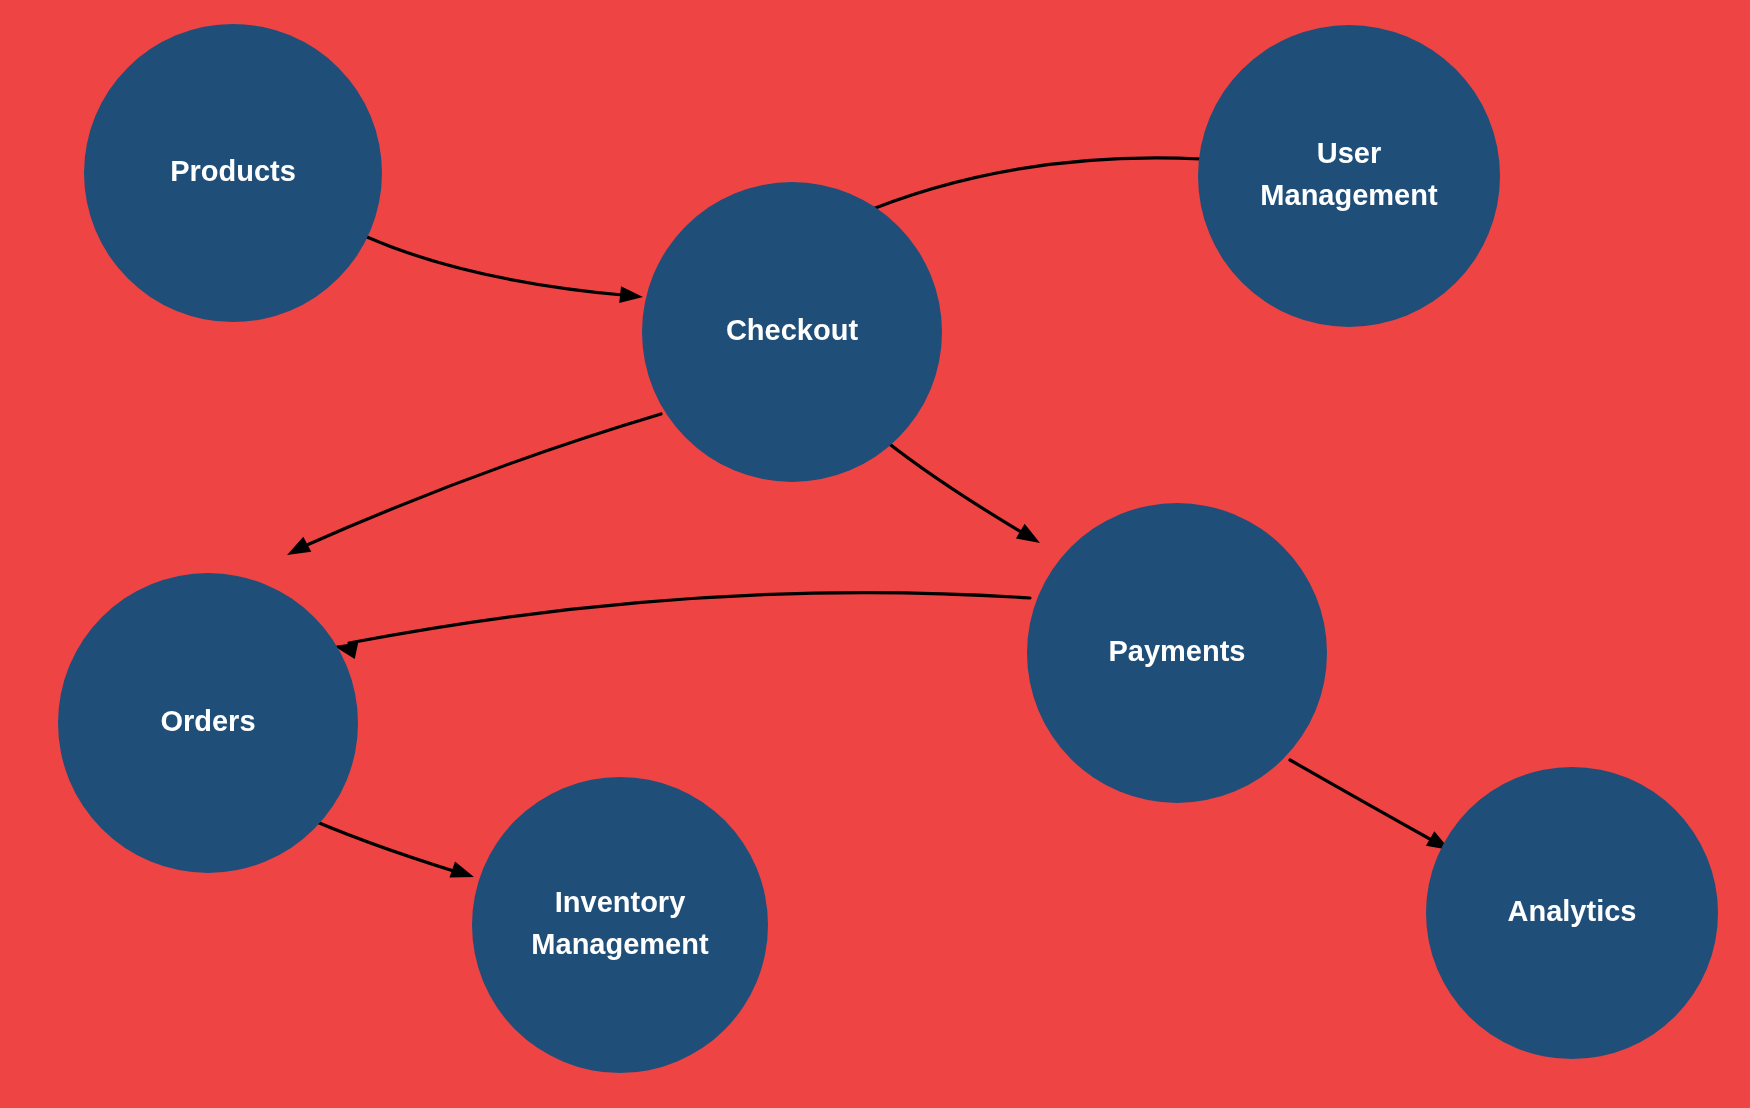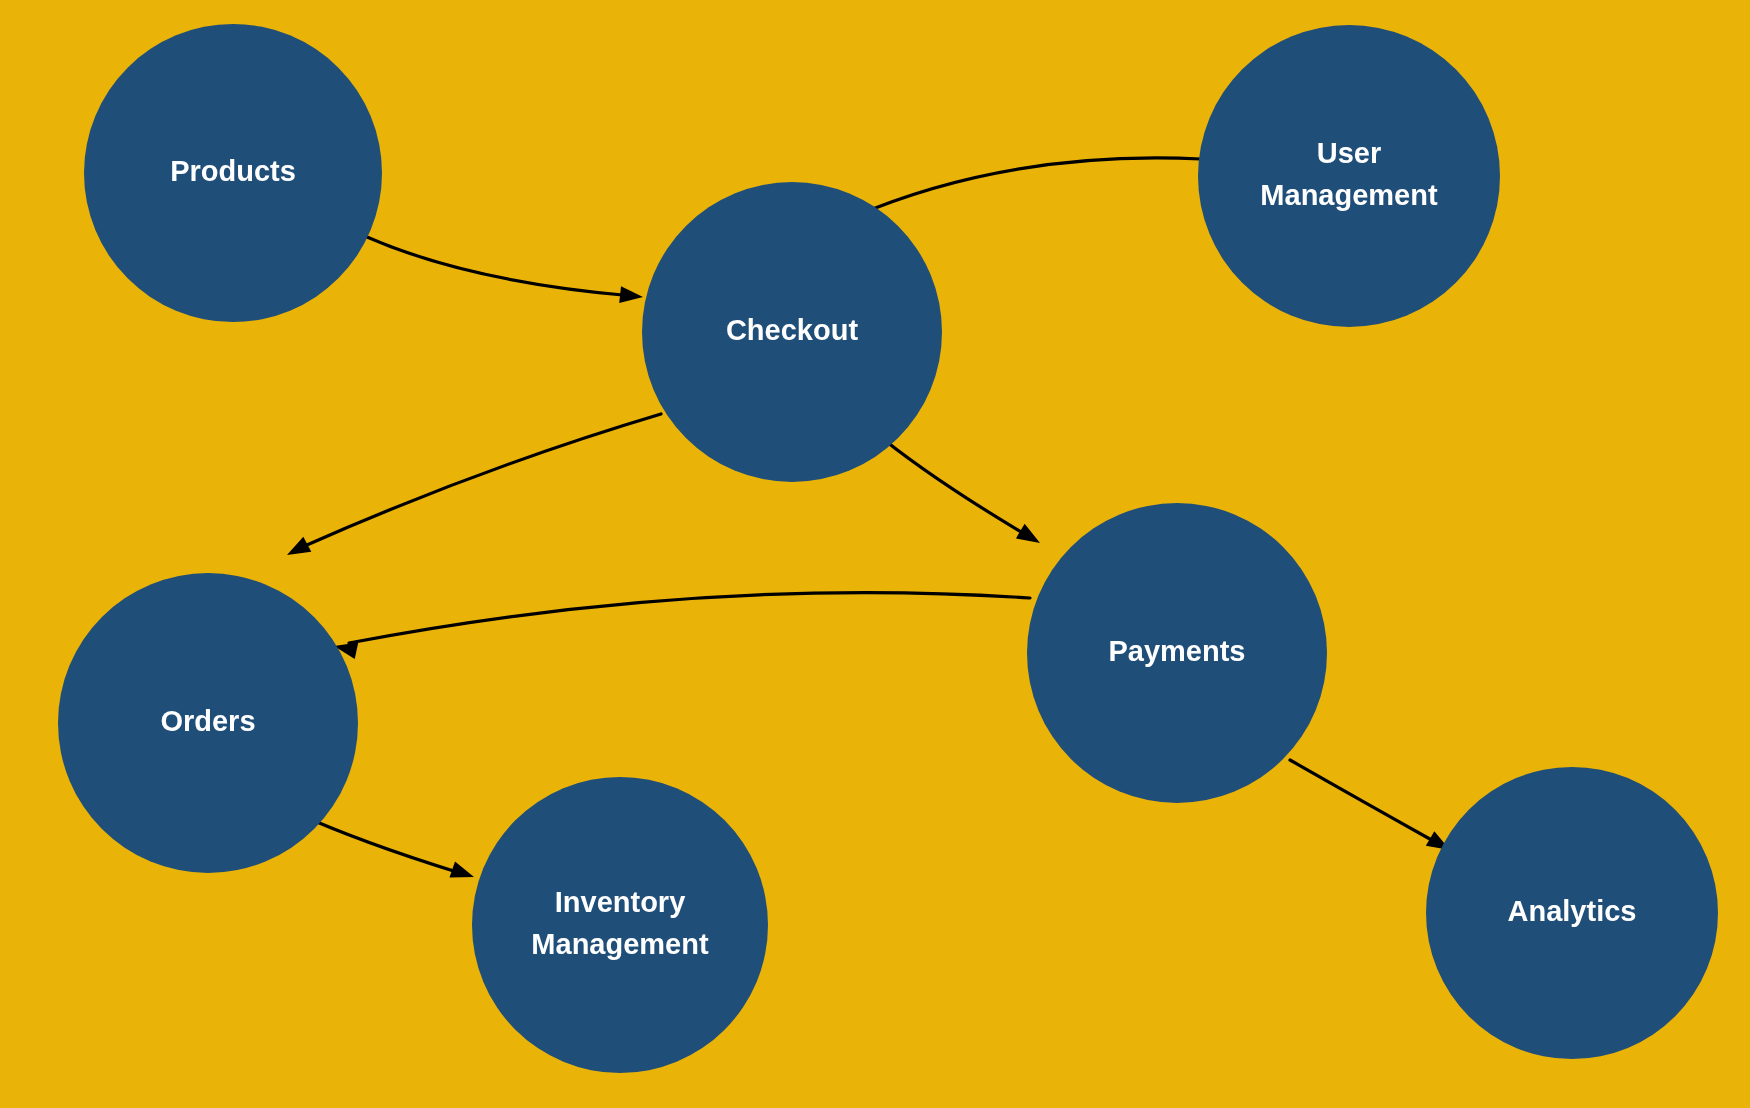--- a/index.html
+++ b/index.html
@@ -11,21 +11,21 @@
   body {
     width: 1750px;
     height: 1108px;
     font-family: "Liberation Sans", sans-serif;
     overflow: hidden;
   }
   #graph-canvas {
     position: relative;
     width: 1750px;
     height: 1108px;
-    background: #eab308;
+    background: #ef4444;
   }
   #graph-svg {
     position: absolute;
     left: 0;
     top: 0;
     width: 1750px;
     height: 1108px;
   }
   .node-circle {
     fill: #1f4e79;

